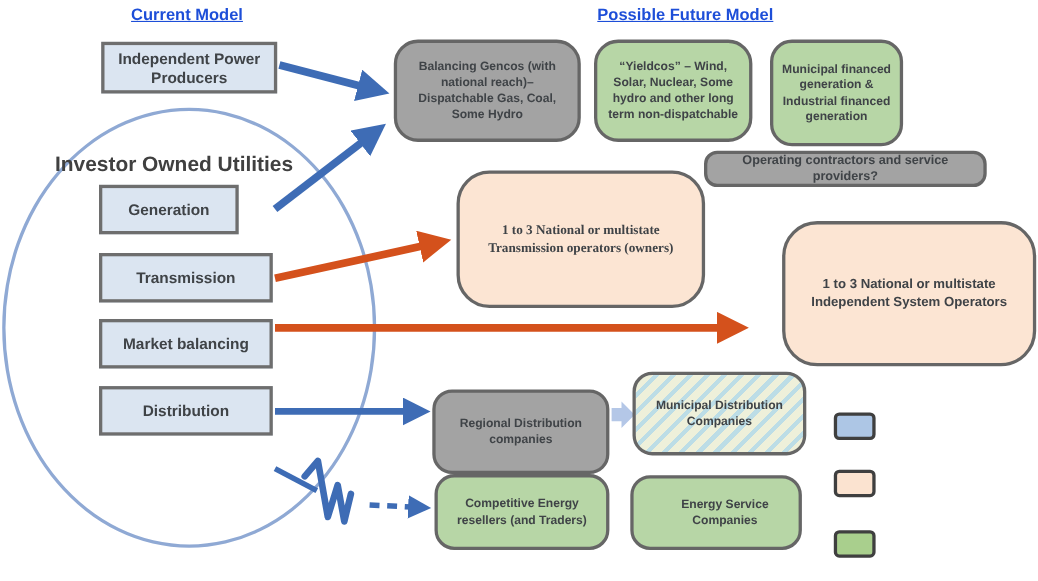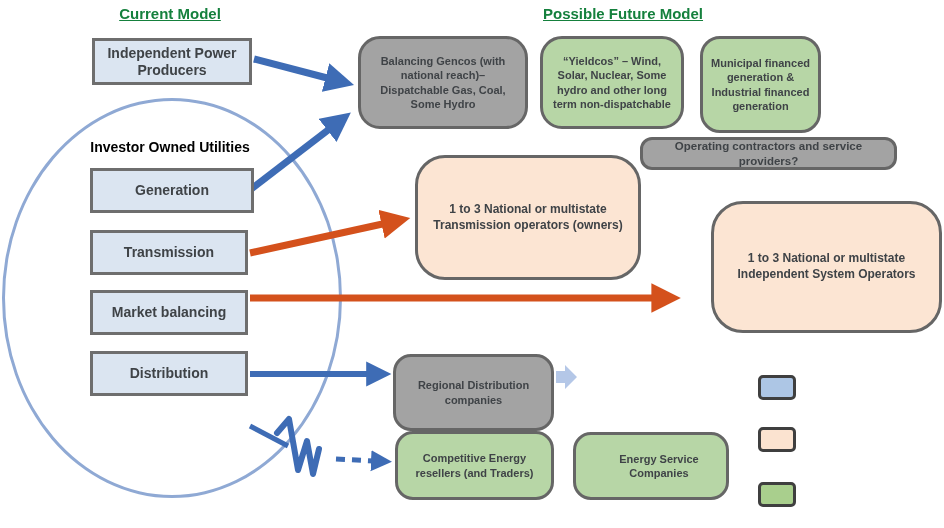--- a/index.html
+++ b/index.html
@@ -1,59 +1,59 @@
 <!DOCTYPE html>
 <html><head>
 <meta charset="utf-8">
 <style>
   html,body{margin:0;padding:0;background:#ffffff;}
   .stage{
     position:relative;width:944px;height:528px;background:#ffffff;
     font-family:"Liberation Sans",sans-serif;overflow:hidden;
   }
   .heading{
-    position:absolute;font-size:15px;font-weight:bold;color:#15803d;
+    position:absolute;font-size:15px;font-weight:bold;color:#1d4ed8;
     text-decoration:underline;text-align:center;z-index:4;
   }
   #h-current{left:96px;top:5px;width:148px;}
   #h-future{left:543px;top:5px;width:186px;text-align:left;}
   .ellipse{
     position:absolute;left:2px;top:98px;width:334px;height:394px;
     border:3px solid #8fa9d4;border-radius:50%;background:#ffffff;z-index:1;
   }
   .iou-label{
-    position:absolute;left:50px;top:139px;width:240px;text-align:center;
-    font-size:14px;font-weight:bold;color:#000000;z-index:3;
+    position:absolute;left:50px;top:139px;width:240px;text-align:left;
+    font-size:19px;font-weight:bold;color:#404040;z-index:3;
   }
   .arrows{position:absolute;left:0;top:0;z-index:2;}
   .box{
     position:absolute;display:flex;align-items:center;justify-content:center;
     text-align:center;font-weight:bold;color:#3f4347;z-index:3;box-sizing:border-box;
     padding:4px 8px;
   }
   .rect{background:#dbe5f1;border:3px solid #6e6e6e;font-size:14px;line-height:1.2;}
   #b-ipp{left:92px;top:38px;width:160px;height:47px;}
-  #b-gen{left:90px;top:168px;width:164px;height:45px;}
+  #b-gen{left:90px;top:168px;width:127px;height:45px;}
   #b-trn{left:90px;top:230px;width:158px;height:45px;}
   #b-mkt{left:90px;top:290px;width:158px;height:45px;}
   #b-dst{left:90px;top:351px;width:158px;height:45px;}
   #b-cst{left:92px;top:411px;width:156px;height:46px;}
   .round{border:3px solid #666666;font-size:11px;line-height:1.3;}
   .fill-blue{background:#a3a3a3;}
   .fill-green{background:#b7d6a6;}
   .fill-peach{background:#fce5d3;}
   .fill-stripes{
     background:repeating-linear-gradient(135deg,#bcdde6 0px,#bcdde6 4px,#eef0da 4px,#eef0da 11px);
   }
   #b-gencos{left:358px;top:36px;width:170px;height:93px;border-radius:22px;}
   #b-yieldcos{left:540px;top:36px;width:144px;height:93px;border-radius:22px;}
   #b-munfin{left:700px;top:36px;width:121px;height:97px;border-radius:20px;}
   #b-distgen{left:826px;top:40px;width:110px;height:83px;border-radius:20px;font-size:11.5px;}
   #b-opcon{left:640px;top:137px;width:257px;height:33px;border-radius:12px;font-size:11.5px;padding:2px 10px;}
-  #b-transops{left:415px;top:155px;width:226px;height:125px;border-radius:30px;font-size:12px;}
+  #b-transops{left:415px;top:155px;width:226px;height:125px;border-radius:30px;font-size:12px;font-family:Liberation Serif, serif;}
   #b-iso{left:683px;top:201px;width:231px;height:132px;border-radius:32px;font-size:12px;margin-left:28px;}
   #b-regdist{left:393px;top:336px;width:161px;height:77px;border-radius:18px;margin-top:18px;}
   #b-mundist{left:575px;top:338px;width:158px;height:76px;border-radius:18px;}
   #b-compres{left:395px;top:431px;width:159px;height:69px;border-radius:18px;}
   #b-ensvc{left:573px;top:432px;width:156px;height:68px;border-radius:18px;padding-left:24px;}
   .swatch{
     position:absolute;width:32px;height:19px;border:3px solid #3f3f3f;
     border-radius:5px;z-index:3;
   }
   #sw-blue{left:758px;top:375px;background:#adc6e5;}
@@ -97,20 +97,21 @@
   <div class="box rect" id="b-mkt">Market balancing</div>
   <div class="box rect" id="b-dst">Distribution</div>
 
   <div class="box round fill-blue" id="b-gencos">Balancing Gencos (with national reach)– Dispatchable Gas, Coal, Some Hydro</div>
   <div class="box round fill-green" id="b-yieldcos">“Yieldcos” – Wind, Solar, Nuclear, Some hydro and other long term non-dispatchable</div>
   <div class="box round fill-green" id="b-munfin">Municipal financed generation &amp; Industrial financed generation</div>
   <div class="box round fill-blue" id="b-opcon">Operating contractors and service providers?</div>
   <div class="box round fill-peach" id="b-transops">1 to 3 National or multistate Transmission operators (owners)</div>
   <div class="box round fill-peach" id="b-iso">1 to 3 National or multistate Independent System Operators</div>
   <div class="box round fill-blue" id="b-regdist">Regional Distribution companies</div>
+  <div class="box round fill-stripes" id="b-mundist">Municipal Distribution Companies</div>
   <div class="box round fill-green" id="b-compres">Competitive Energy resellers (and Traders)</div>
   <div class="box round fill-green" id="b-ensvc">Energy Service Companies</div>
 
   <div class="swatch" id="sw-blue"></div>
   <div class="swatch" id="sw-peach"></div>
   <div class="swatch" id="sw-green"></div>
 
 </div>
 
 </body></html>

